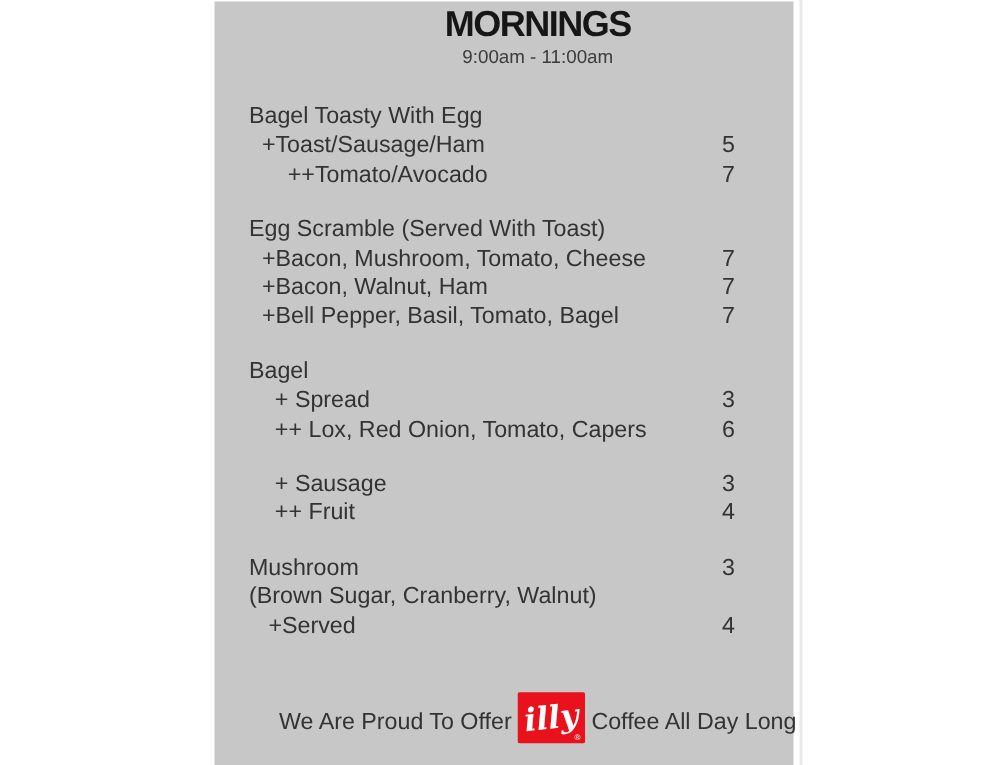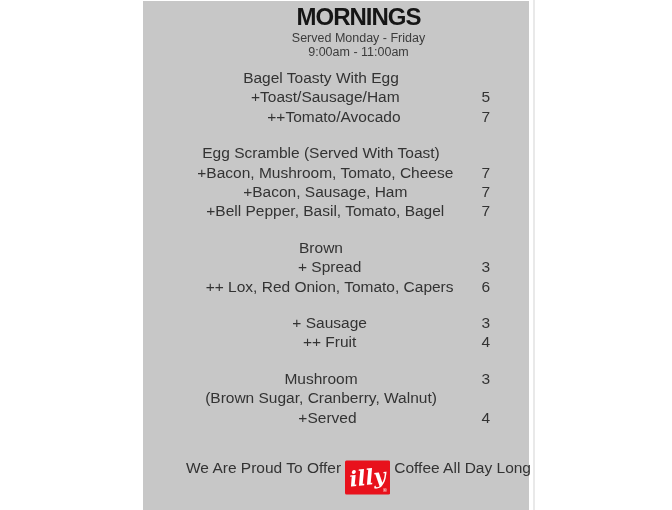--- a/index.html
+++ b/index.html
@@ -60,37 +60,36 @@
   }
   .menu-section { margin-bottom: 17px; }
   .menu-row {
     display: flex;
     justify-content: space-between;
     line-height: 19.4px;
   }
   .menu-row .label {
     white-space: pre;
     flex: 1 1 auto;
-    text-align: center;
   }
   .menu-row .price {
     flex: 0 0 auto;
     min-width: 14px;
     text-align: right;
   }
 
   .menu-footer {
     position: absolute;
     left: 186px;
     top: 455px;
     width: 345px;
     height: 46px;
     display: flex;
     justify-content: center;
-    align-items: flex-start;
+    align-items: center;
     gap: 4px;
     font-size: 15.5px;
     color: #333333;
   }
   .menu-footer .footer-text {
     position: relative;
     top: 4px;
     white-space: nowrap;
   }
   .illy-logo { display: block; }
@@ -99,21 +98,20 @@
 <body>
 
 <div class="stage" style="background: rgb(255, 255, 255);">
 
   <div class="menu-card" style="background: rgb(199, 199, 199);"></div>
 
   <div class="page-divider" style="background: rgb(233, 233, 233);"></div>
 
   <div class="menu-header">
     <div class="menu-title">MORNINGS</div>
-    <div class="menu-subtitle">Served Monday - Friday</div>
     <div class="menu-subtitle">9:00am - 11:00am</div>
   </div>
 
   <div class="menu-body">
       <div class="menu-section">
     <div class="menu-row">
       <span class="label">Bagel Toasty With Egg</span>
       <span class="price"></span>
     </div>
 
@@ -132,32 +130,32 @@
       <span class="label">Egg Scramble (Served With Toast)</span>
       <span class="price"></span>
     </div>
 
     <div class="menu-row">
       <span class="label">  +Bacon, Mushroom, Tomato, Cheese</span>
       <span class="price">7</span>
     </div>
 
     <div class="menu-row">
-      <span class="label">  +Bacon, Sausage, Ham</span>
+      <span class="label">  +Bacon, Walnut, Ham</span>
       <span class="price">7</span>
     </div>
 
     <div class="menu-row">
       <span class="label">  +Bell Pepper, Basil, Tomato, Bagel</span>
       <span class="price">7</span>
     </div>
   </div>
       <div class="menu-section">
     <div class="menu-row">
-      <span class="label">Brown</span>
+      <span class="label">Bagel</span>
       <span class="price"></span>
     </div>
 
     <div class="menu-row">
       <span class="label">    + Spread</span>
       <span class="price">3</span>
     </div>
 
     <div class="menu-row">
       <span class="label">    ++ Lox, Red Onion, Tomato, Capers</span>

